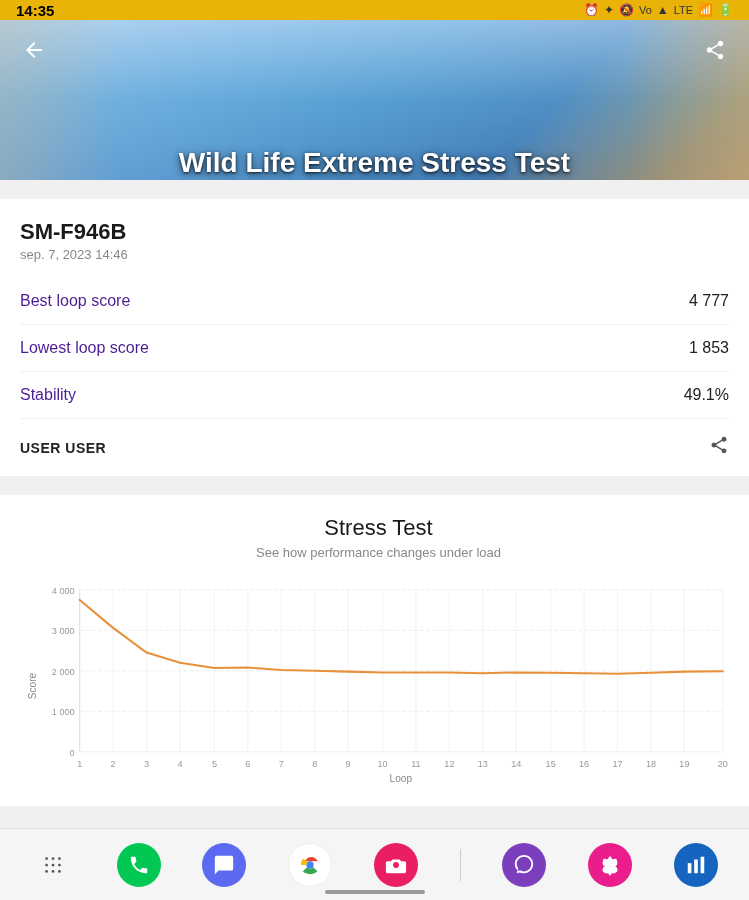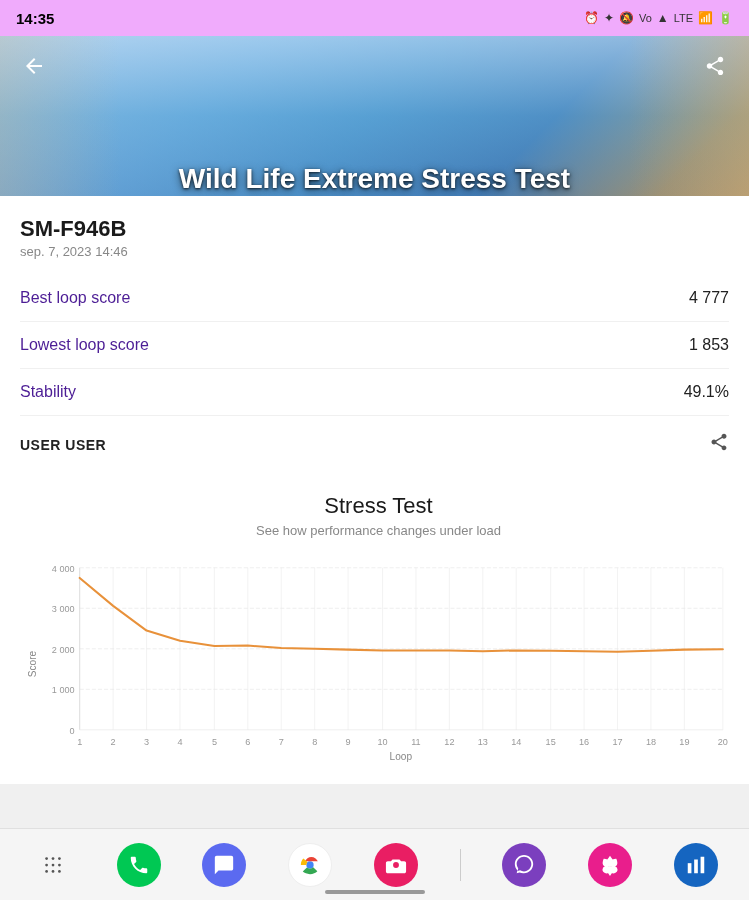--- a/index.html
+++ b/index.html
@@ -7,22 +7,22 @@
       width: 749px;
       height: 900px;
       background: #f0f0f0;
       font-family: 'Segoe UI', Arial, sans-serif;
       overflow: hidden;
       position: relative;
     }
 
     
     .status-bar {
-      background: #f0abfc;
-      height: 36px;
+      background: #eab308;
+      height: 20px;
       display: flex;
       align-items: center;
       justify-content: space-between;
       padding: 0 16px;
       position: relative;
       z-index: 10;
     }
     .status-time {
       font-size: 15px;
       font-weight: 600;
@@ -108,21 +108,21 @@
       right: 0;
       top: 0;
       bottom: 0;
       width: 120px;
       background: linear-gradient(270deg, rgba(220,160,80,0.3) 0%, transparent 100%);
     }
 
     
     .info-card {
       background: #fff;
-      margin: 0 0;
+      margin: 19px 0;
       padding: 20px 20px 0 20px;
       border-radius: 0;
     }
     .device-name {
       font-size: 22px;
       font-weight: 600;
       color: #1a1a1a;
       margin-bottom: 2px;
     }
     .device-date {

